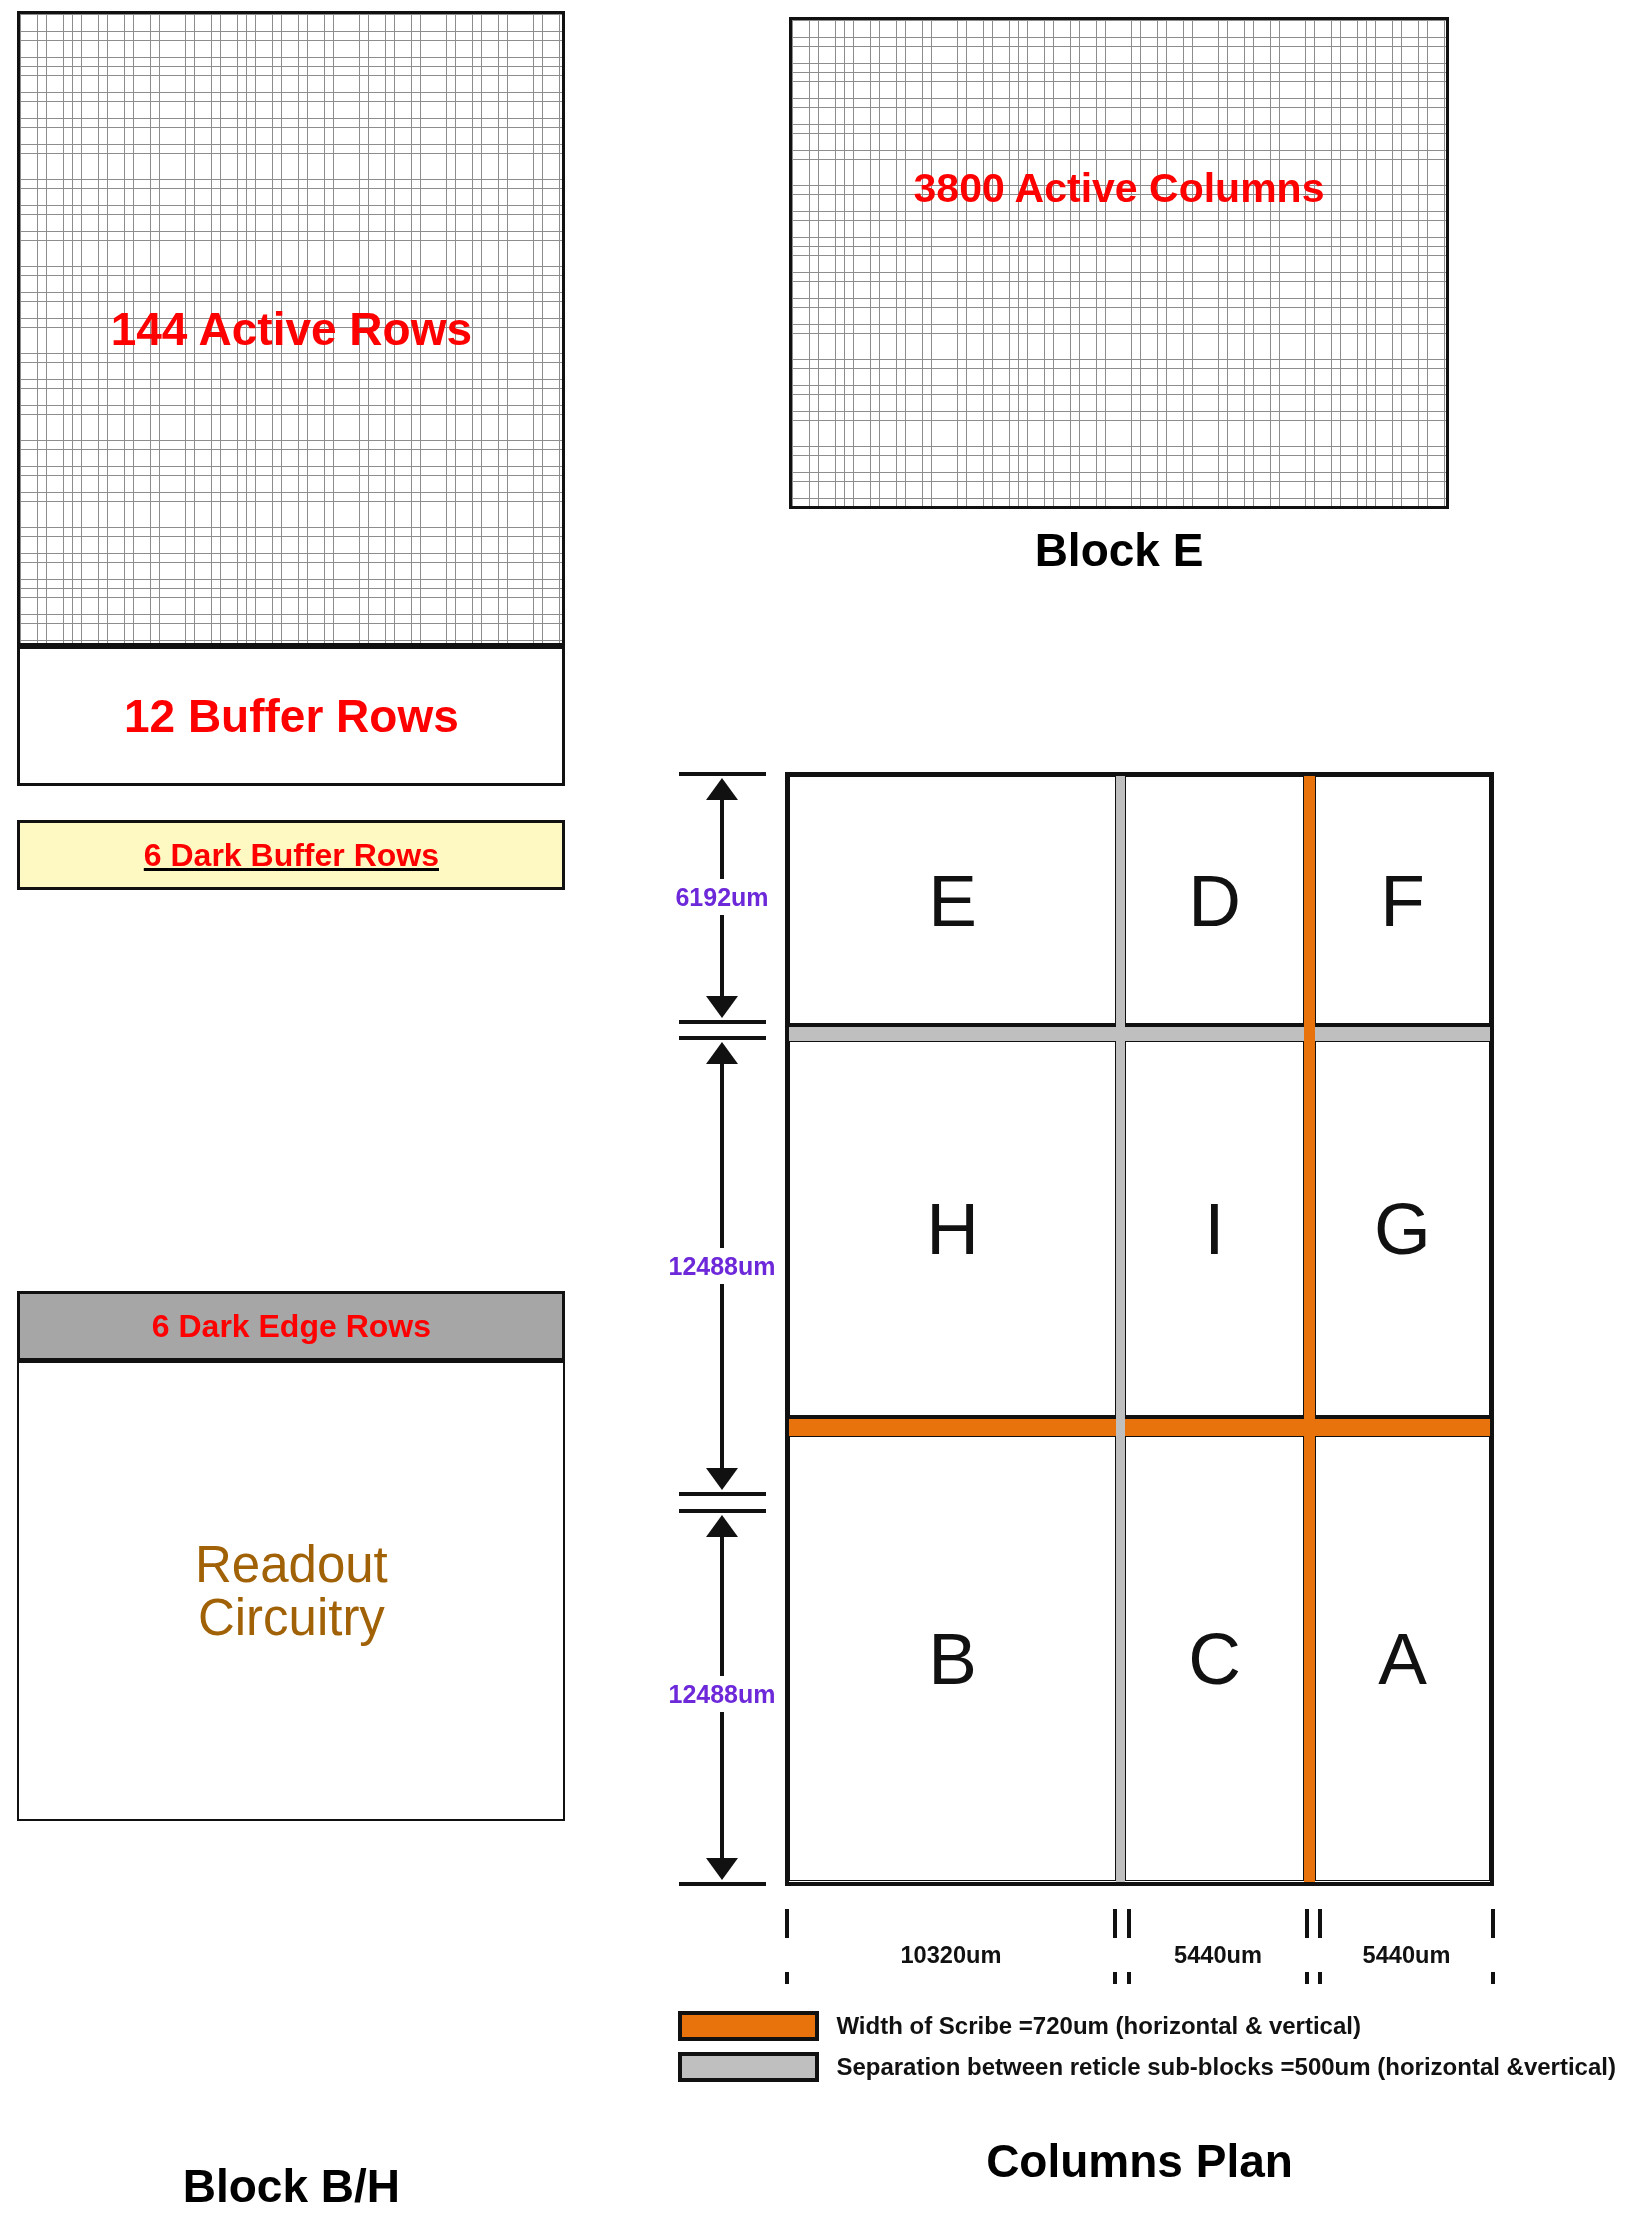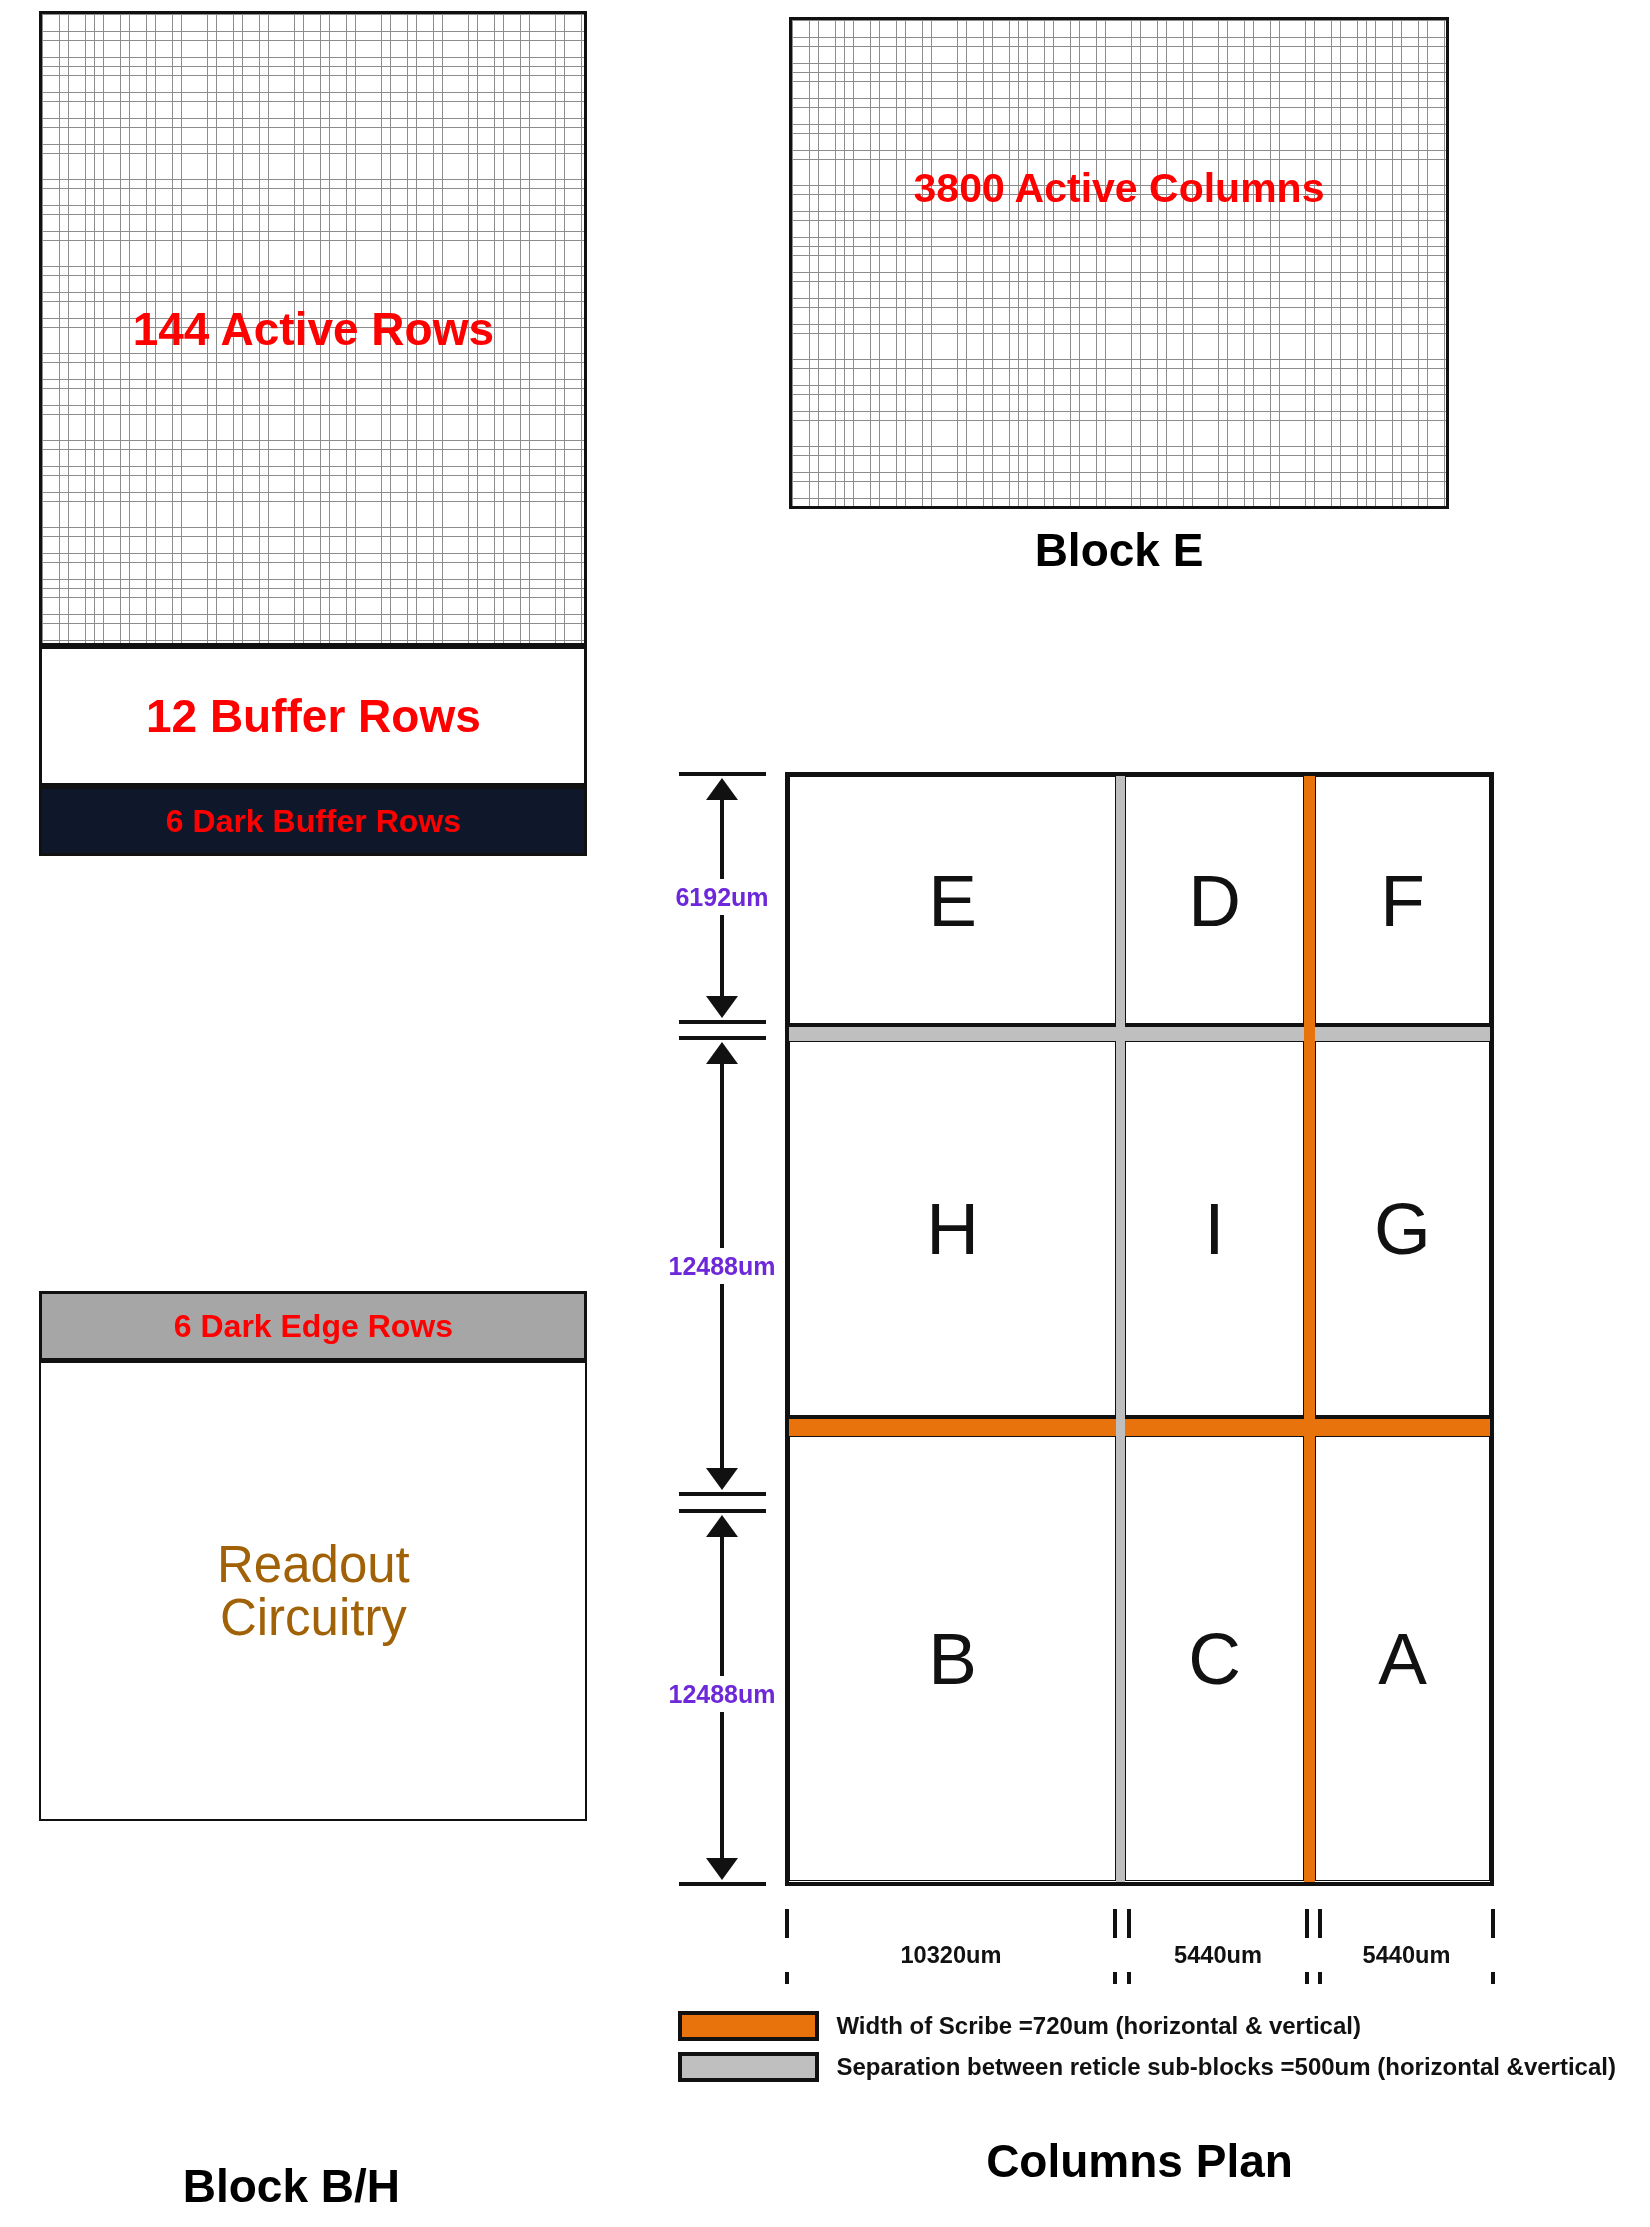--- a/index.html
+++ b/index.html
@@ -18,35 +18,35 @@
   .blklbl{
     color:#000000;font-family:"Liberation Sans",sans-serif;
     white-space:nowrap;text-align:center;line-height:1.05;
   }
   .caption{
     color:#000;font-weight:bold;font-family:"Liberation Sans",sans-serif;
     font-size:46px;white-space:nowrap;text-align:center;
   }
 
   
-  #blockbh{left:17.4px;top:11.2px;width:548px;height:2159px;margin-left:22px;}
+  #blockbh{left:17.4px;top:11.2px;width:548px;height:2159px;}
 
   .bh-seg{position:absolute;left:0;width:548px;box-sizing:border-box;
           border:3.1px solid #111;display:flex;align-items:center;justify-content:center;}
 
   
   .gridfill{
     background-color:#ffffff;
     background-image:
       repeating-linear-gradient(to right,  #8d8d8d 0px,#8d8d8d 0.6px,transparent 0.6px,transparent 8.7px),
       repeating-linear-gradient(to bottom, #8d8d8d 0px,#8d8d8d 0.6px,transparent 0.6px,transparent 8.7px);
   }
   #seg-active  {top:0px;   height:635px;}
   #seg-buffer  {top:635px;height:140px; background:#ffffff;align-items:center;}
-  #seg-dkbuf   {top:775px;height:70px; background:#0f172a;}
+  #seg-dkbuf   {top:809px;height:70px; background:#fef9c3;text-decoration:underline;}
   #seg-dark    {top:844px;height:436px; background:#262626;}
   #seg-dkedge  {top:1280px;height:70px; background:#A6A6A6;}
   #seg-readout {top:1350px;height:460px; background:#ffffff;border:2.5px solid #111;}
 
   #lbl-active  {font-size:46px;}
   #lbl-buffer  {font-size:46px;}
   #lbl-dkbuf   {font-size:32px;}
   #lbl-dark    {font-size:46px;}
   #lbl-dkedge  {font-size:32px;}
   #lbl-readout {font-size:51px;color:#a16207;font-weight:normal;}

